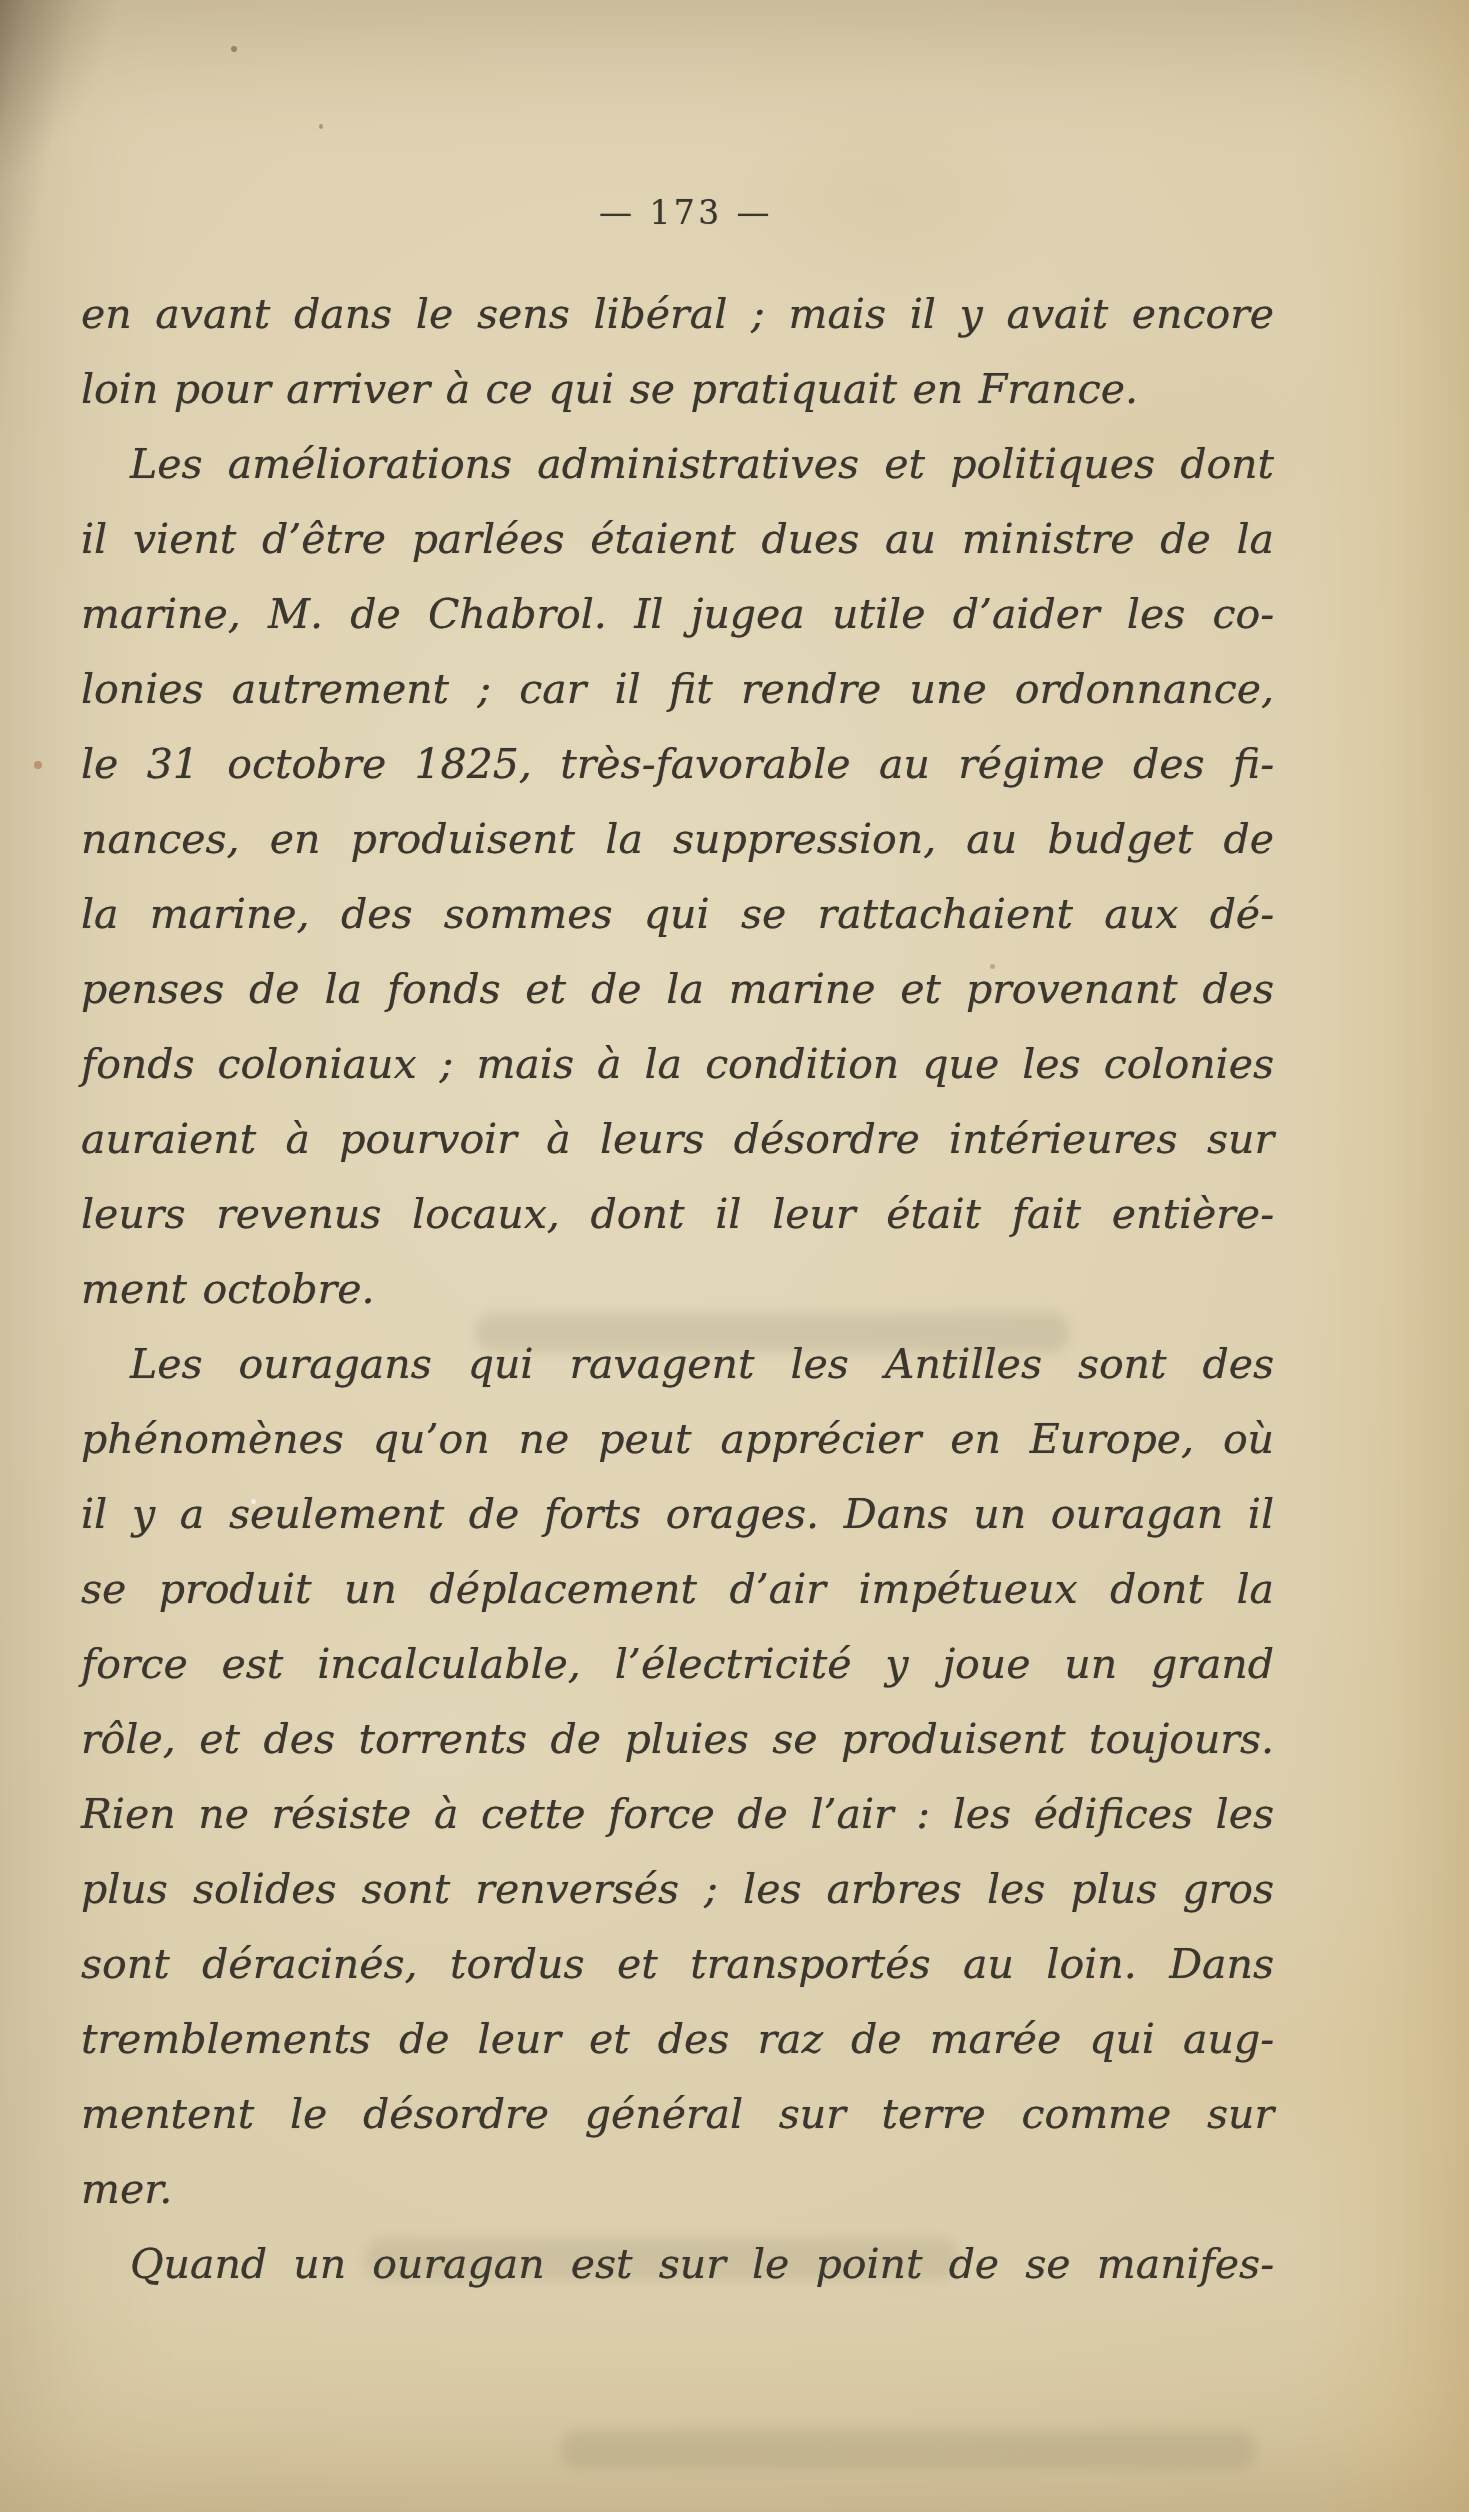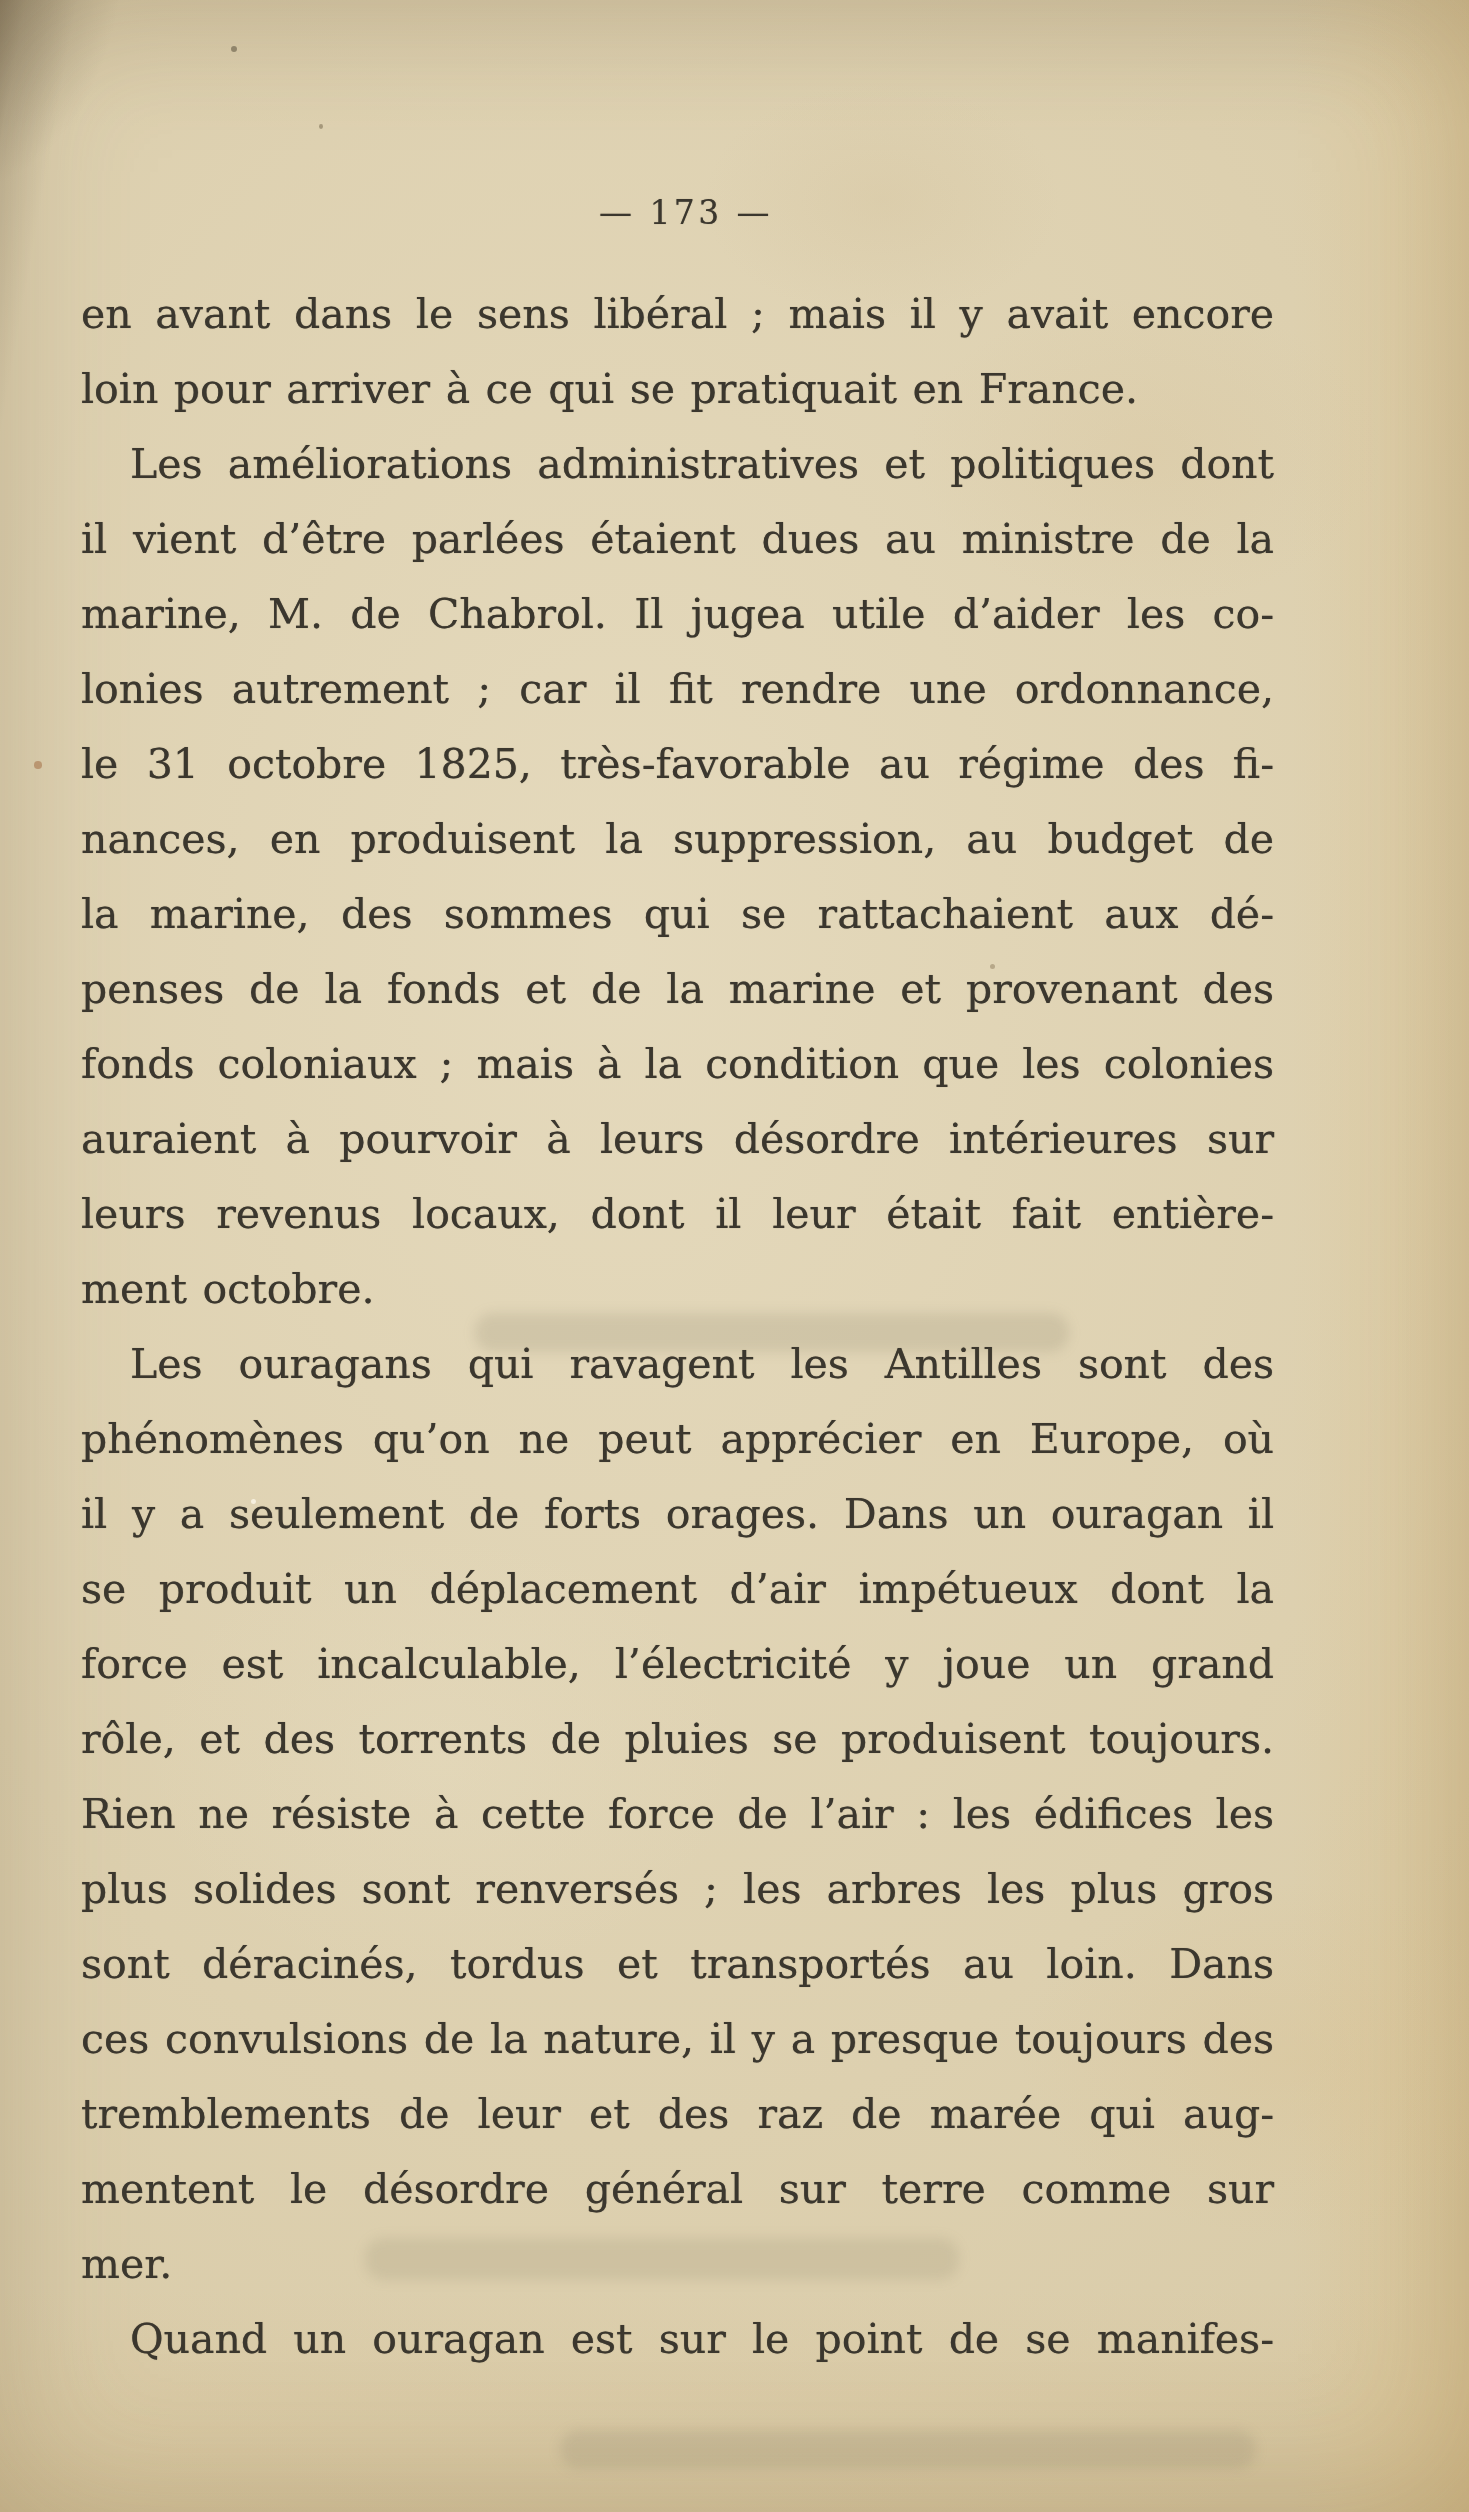--- a/index.html
+++ b/index.html
@@ -49,21 +49,21 @@
     position: absolute;
     top: 277px;
     left: 81px;
     width: 1193px;
     font-size: 41px;
     line-height: 75px;
     color: var(--ink, #3b372e);
     word-spacing: 2.5px;
     text-shadow: 0 0 0.8px rgba(58,52,42,0.55), 0.3px 0.3px 0 rgba(58,52,42,0.25);
   }
-  .line { text-align: left; }
+  .line { text-align: left; font-style: italic; }
   .line.j { text-align: justify; text-align-last: justify; }
   .para.indent > .line:first-child { text-indent: 49px; }
   .smudge {
     position: absolute;
     border-radius: 18.7px;
     filter: blur(6px);
   }
   .s1 { left: 475px; top: 1313px; width: 594px; height: 39px; background: rgba(118,110,88,0.16); }
   .s2 { left: 365px; top: 2238px; width: 594px; height: 42px; background: rgba(120,110,88,0.14); }
   .s3 { left: 560px; top: 2430px; width: 696px; height: 39px; background: rgba(115,105,85,0.15); }
@@ -113,21 +113,20 @@
     <div class="para indent">
       <div class="line j">Les ouragans qui ravagent les Antilles sont des</div>
       <div class="line j">phénomènes qu’on ne peut apprécier en Europe, où</div>
       <div class="line j">il y a seulement de forts orages. Dans un ouragan il</div>
       <div class="line j">se produit un déplacement d’air impétueux dont la</div>
       <div class="line j">force est incalculable, l’électricité y joue un grand</div>
       <div class="line j">rôle, et des torrents de pluies se produisent toujours.</div>
       <div class="line j">Rien ne résiste à cette force de l’air : les édifices les</div>
       <div class="line j">plus solides sont renversés ; les arbres les plus gros</div>
       <div class="line j">sont déracinés, tordus et transportés au loin. Dans</div>
-      <div class="line j">ces convulsions de la nature, il y a presque toujours des</div>
       <div class="line j">tremblements de leur et des raz de marée qui aug-</div>
       <div class="line j">mentent le désordre général sur terre comme sur</div>
       <div class="line">mer.</div>
     </div>
     <div class="para indent">
       <div class="line j">Quand un ouragan est sur le point de se manifes-</div>
     </div>
   </div>
 
 

